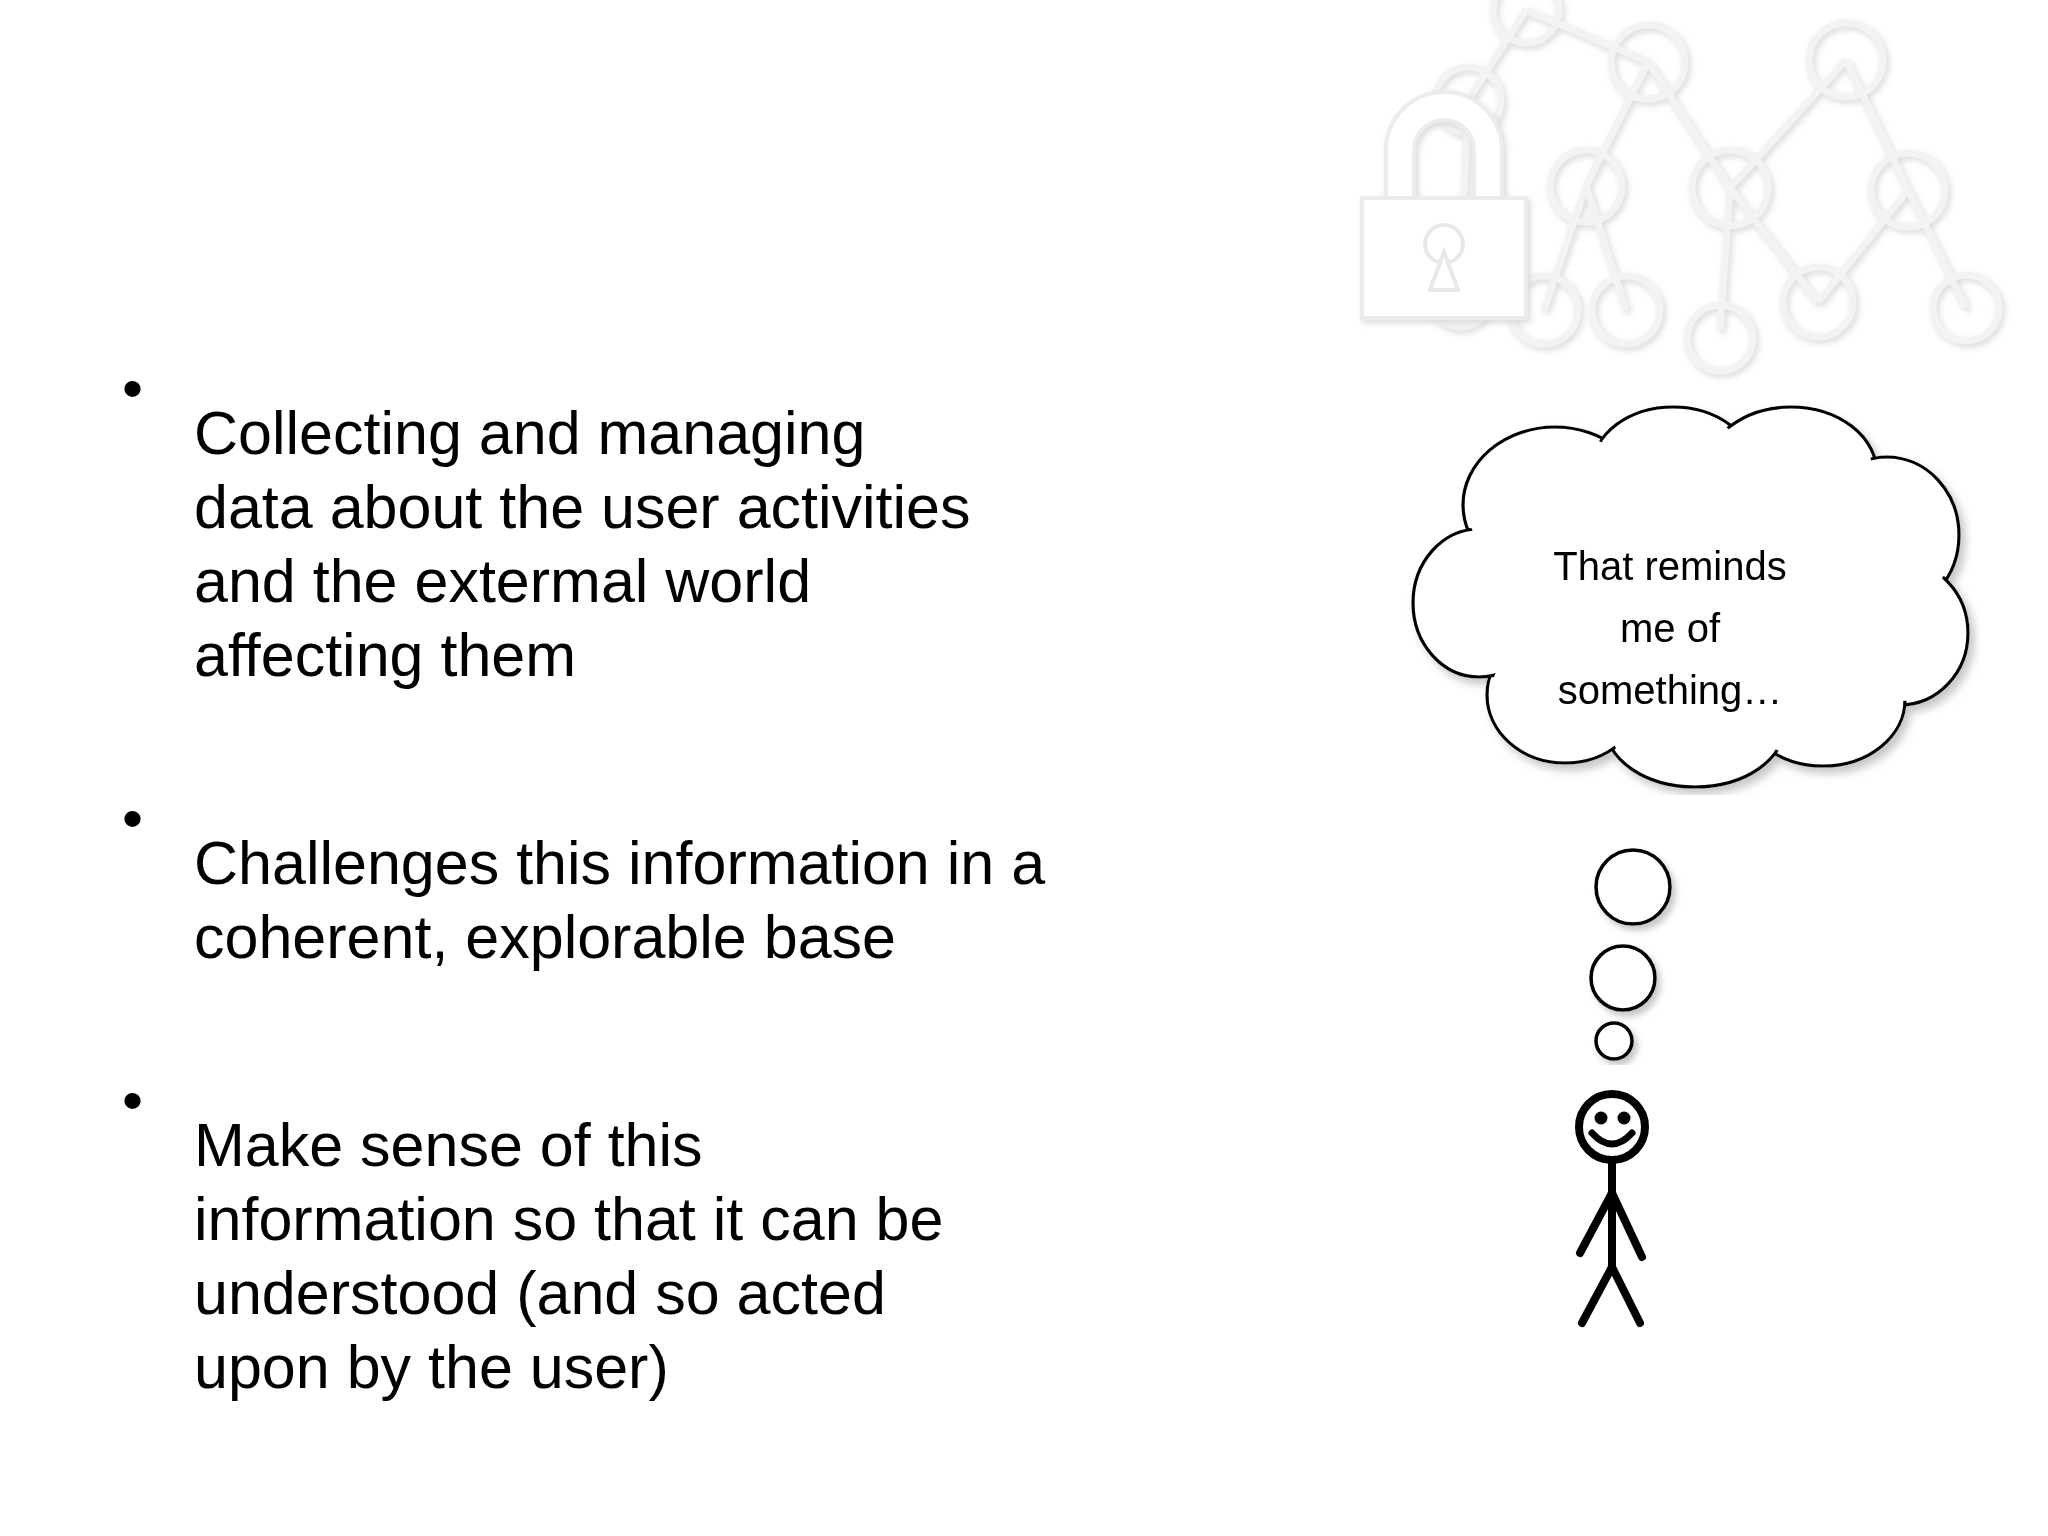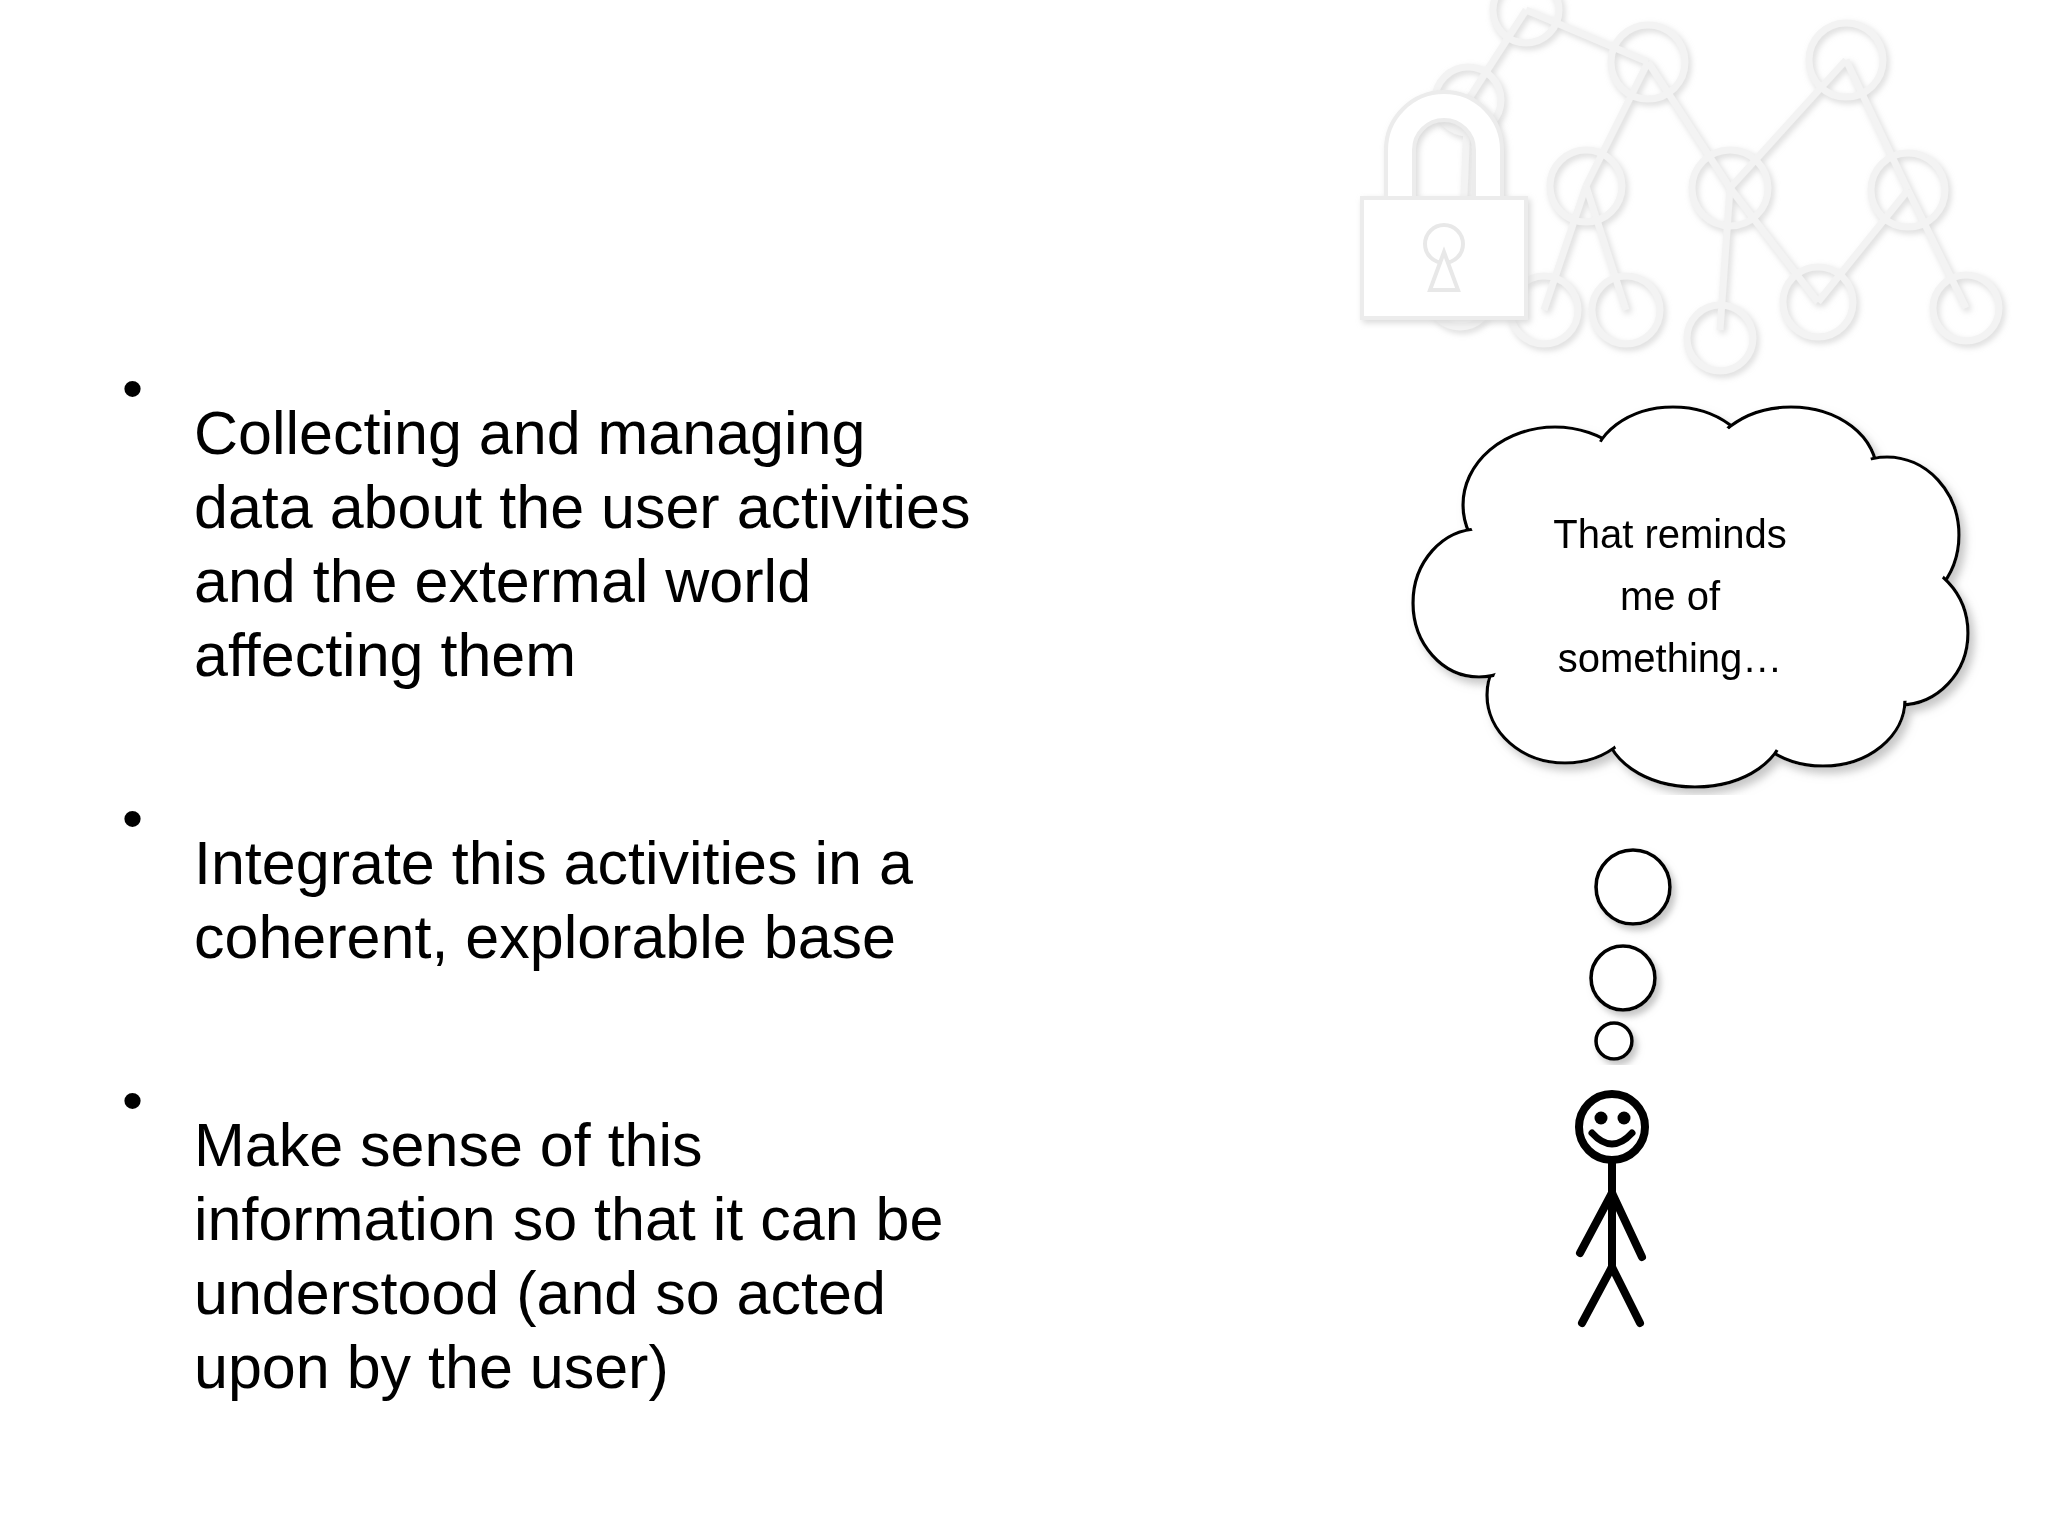--- a/index.html
+++ b/index.html
@@ -80,21 +80,21 @@
   #thought-bubble {
     position: absolute;
     left: 1395px;
     top: 395px;
     width: 600px;
     height: 400px;
   }
   #bubble-text {
     position: absolute;
     left: 1500px;
-    top: 503px;
+    top: 535px;
     width: 340px;
     text-align: center;
     font-size: 40px;
     line-height: 62px;
     color: #000000;
     white-space: pre-line;
   }
 
   
   #bubble-dots {
@@ -171,21 +171,21 @@
     <div class="bullet">
       <div class="bullet-marker">•</div>
       <div class="bullet-text">Collecting and managing
 data about the user activities
 and the extermal world
 affecting them</div>
     </div>
 
     <div class="bullet">
       <div class="bullet-marker">•</div>
-      <div class="bullet-text">Integrate this activities in a
+      <div class="bullet-text">Challenges this information in a
 coherent, explorable base</div>
     </div>
 
     <div class="bullet">
       <div class="bullet-marker">•</div>
       <div class="bullet-text">Make sense of this
 information so that it can be
 understood (and so acted
 upon by the user)</div>
     </div>

